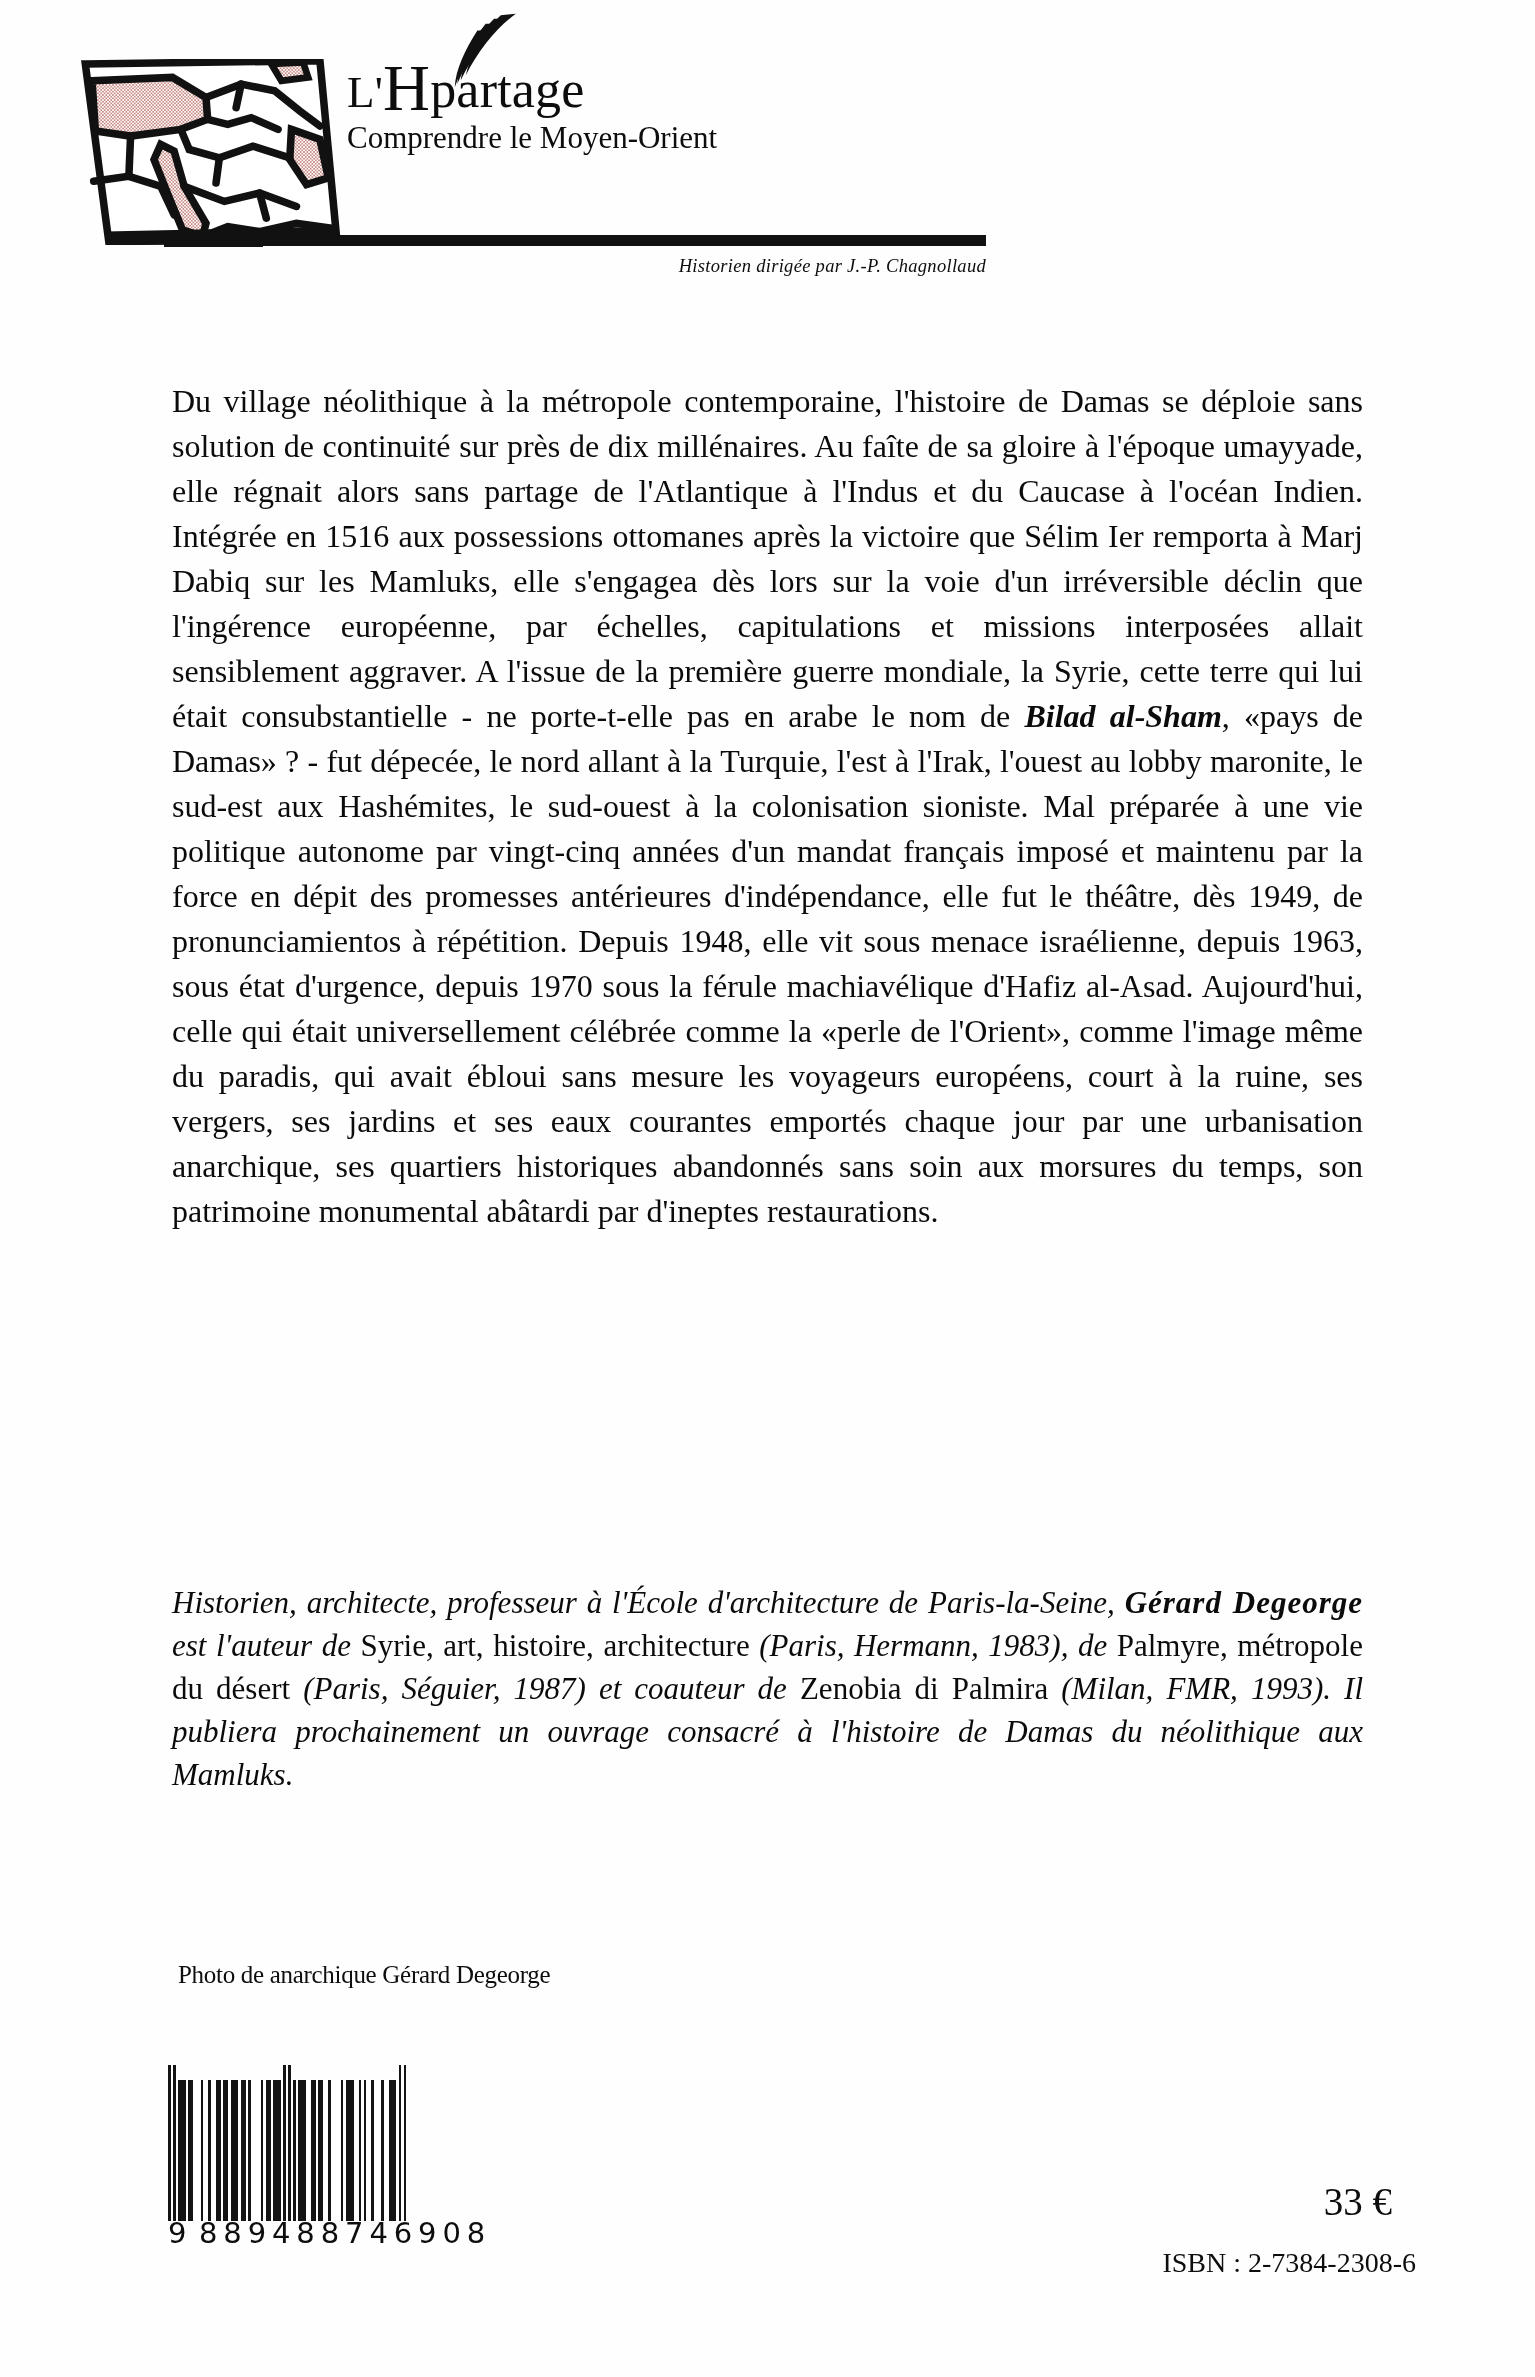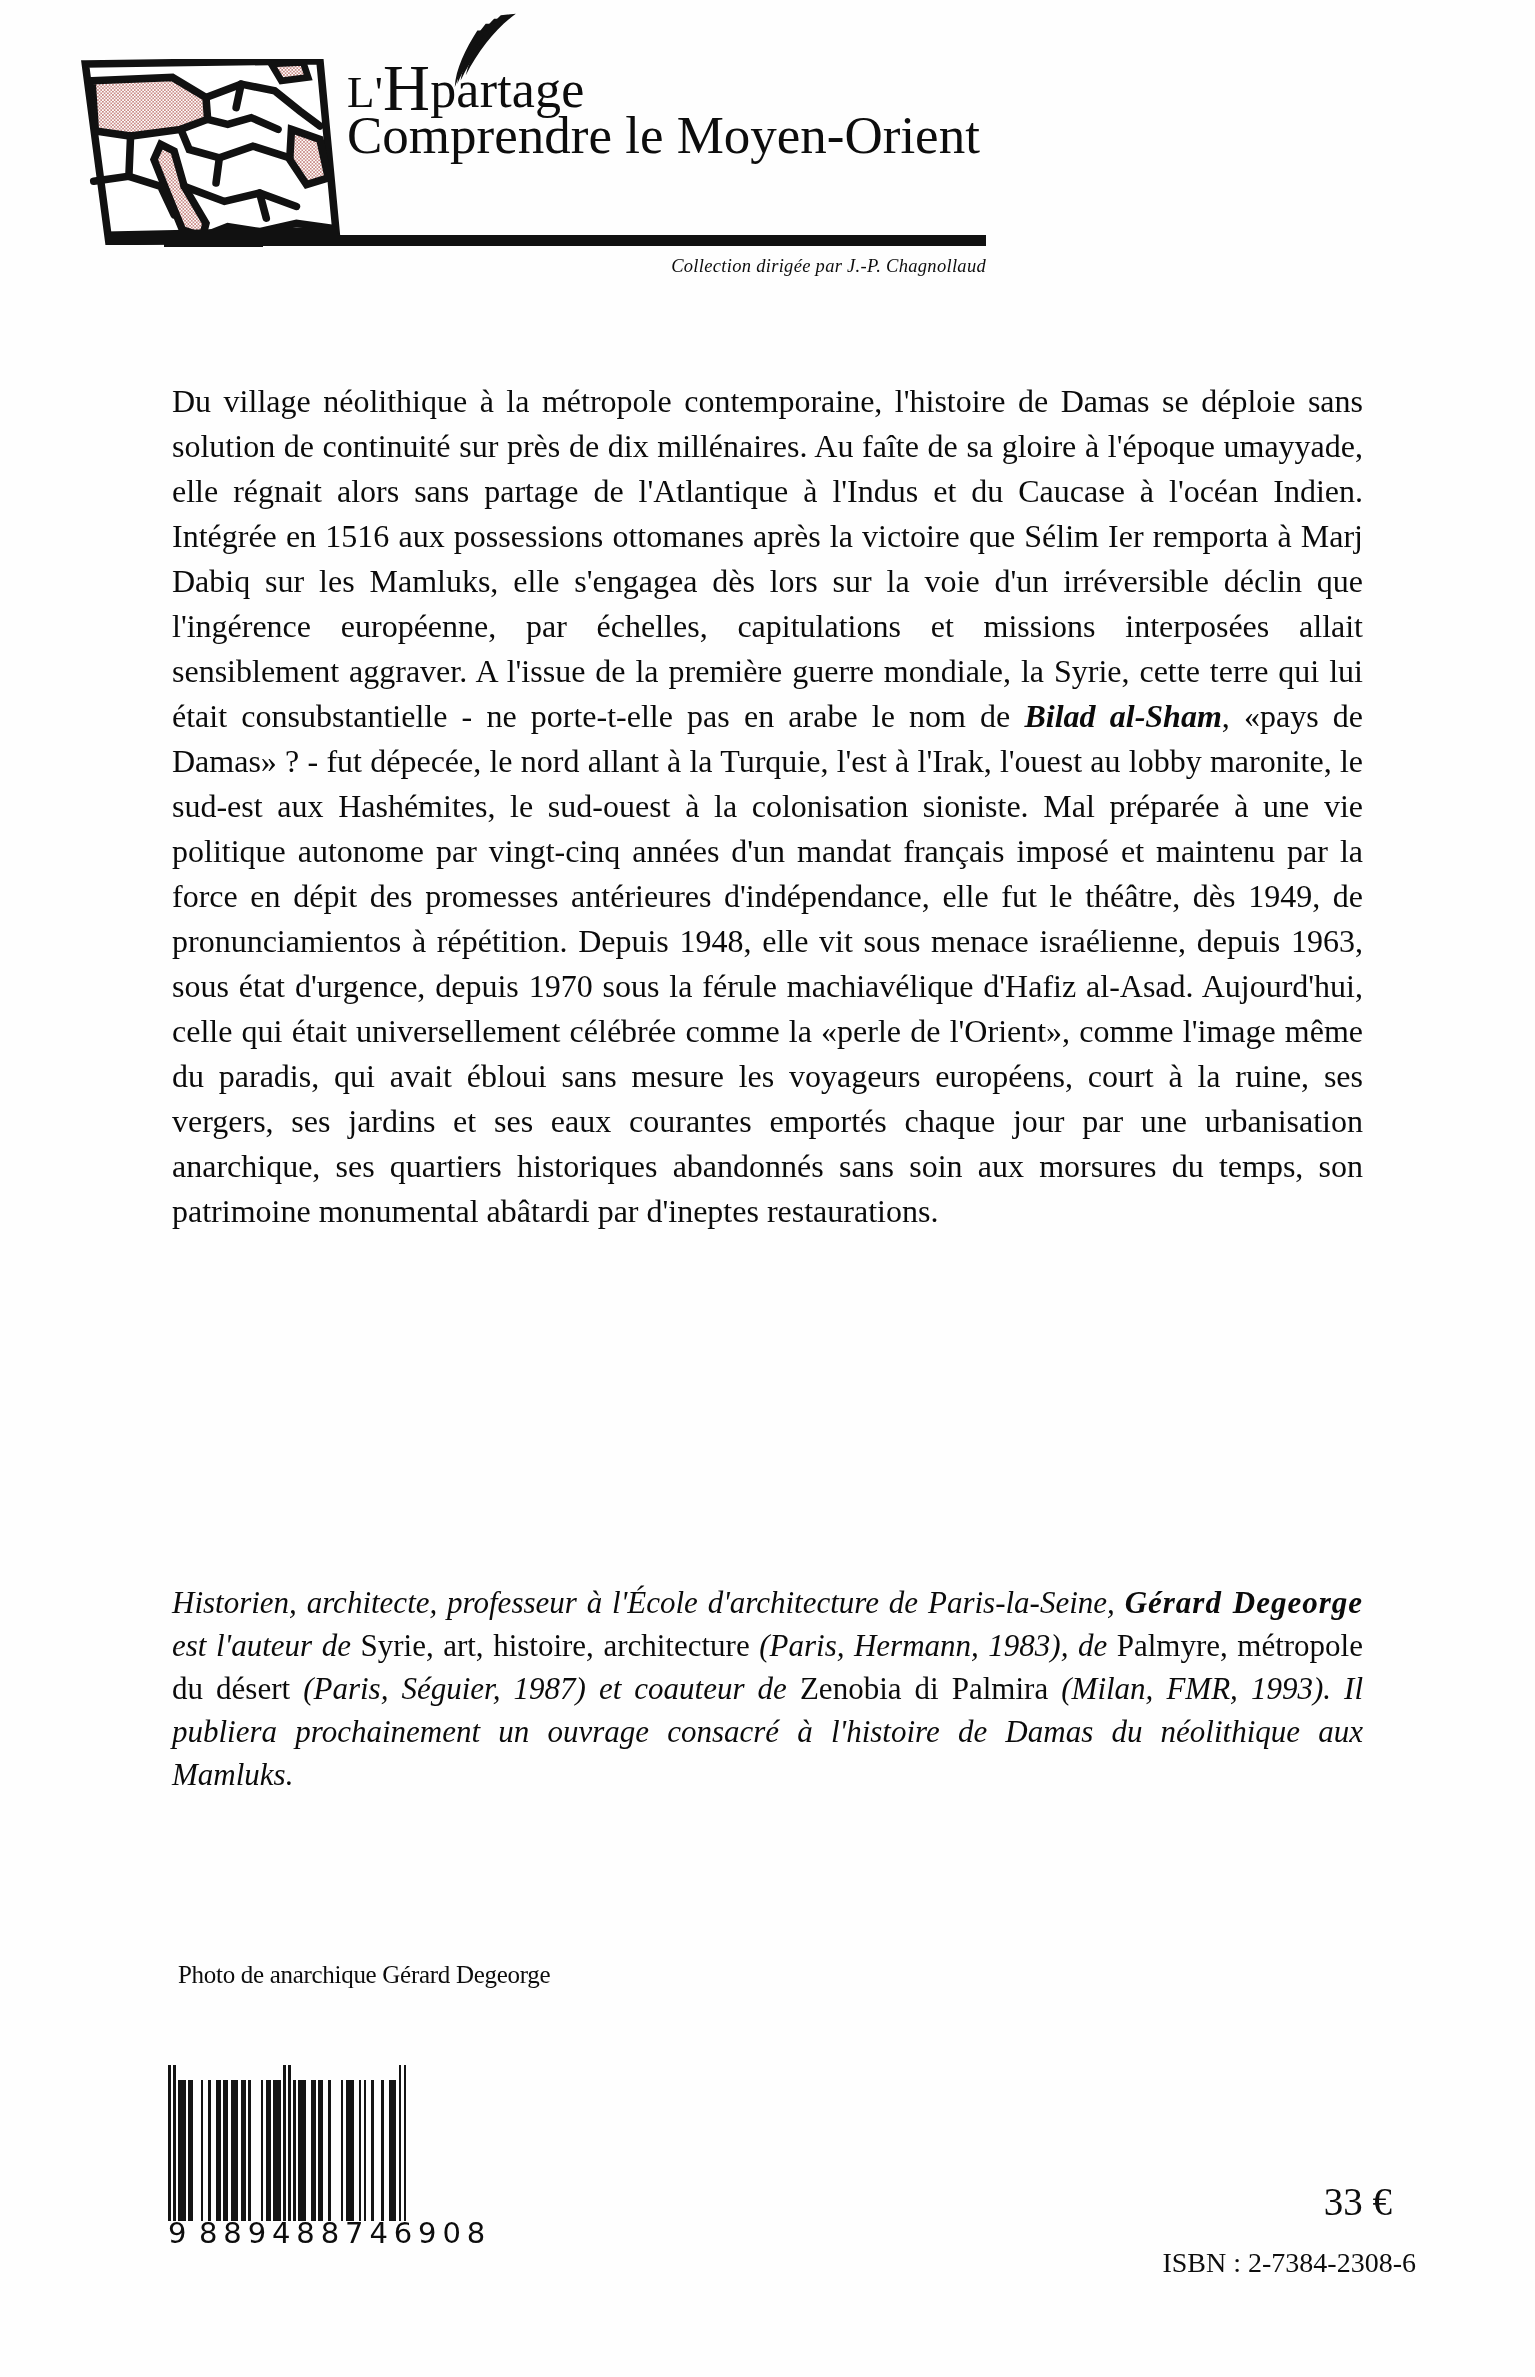--- a/index.html
+++ b/index.html
@@ -57,24 +57,24 @@
   .brand-h { font-size: 65px; position: relative; top: 3.4px; }
   .quill {
     position: absolute;
     left: 70px;
     top: -40px;
     width: 109px;
     height: 87px;
     pointer-events: none;
   }
   .collection-line {
-    font-size: 53px;
+    font-size: 31px;
     line-height: 1.05;
     white-space: nowrap;
-    margin-top: 1px;
+    margin-top: 15px;
   }
   .rule {
     position: absolute;
     left: 174px;
     top: 183px;
     width: 732px;
     height: 11px;
     background: #111;
   }
   .rule-tail {
@@ -230,21 +230,21 @@
           <path d="M108,8 C86,26 66,52 52,82 C56,56 72,28 92,8 Z" fill="#111"></path>
           <path d="M96,14 C76,34 60,58 48,86 C50,62 64,36 82,14 Z" fill="#111"></path>
           <path d="M84,22 C68,42 54,64 45,90 C46,68 58,44 72,22 Z" fill="#111"></path>
         </svg>
       </div>
       <div class="collection-line">Comprendre le Moyen-Orient</div>
     </div>
 
     <div class="rule"></div>
     <div class="rule-tail"></div>
-    <div class="dirigee">Collection dirigée par J.-P. Chagnollaud</div>
+    <div class="dirigee">Historien dirigée par J.-P. Chagnollaud</div>
   </div>
 
   <div class="blurb"><span>Du village néolithique à la métropole contemporaine, l'histoire de Damas se déploie sans solution de continuité sur près de dix millénaires. Au faîte de sa gloire à l'époque umayyade, elle régnait alors sans partage de l'Atlantique à l'Indus et du Caucase à l'océan Indien. Intégrée en 1516 aux possessions ottomanes après la victoire que Sélim Ier remporta à Marj Dabiq sur les Mamluks, elle s'engagea dès lors sur la voie d'un irréversible déclin que l'ingérence européenne, par échelles, capitulations et missions interposées allait sensiblement aggraver. A l'issue de la première guerre mondiale, la Syrie, cette terre qui lui était consubstantielle - ne porte-t-elle pas en arabe le nom de </span><i>Bilad al-Sham</i><span>, «pays de Damas» ? - fut dépecée, le nord allant à la Turquie, l'est à l'Irak, l'ouest au lobby maronite, le sud-est aux Hashémites, le sud-ouest à la colonisation sioniste. Mal préparée à une vie politique autonome par vingt-cinq années d'un mandat français imposé et maintenu par la force en dépit des promesses antérieures d'indépendance, elle fut le théâtre, dès 1949, de pronunciamientos à répétition. Depuis 1948, elle vit sous menace israélienne, depuis 1963, sous état d'urgence, depuis 1970 sous la férule machiavélique d'Hafiz al-Asad. Aujourd'hui, celle qui était universellement célébrée comme la «perle de l'Orient», comme l'image même du paradis, qui avait ébloui sans mesure les voyageurs européens, court à la ruine, ses vergers, ses jardins et ses eaux courantes emportés chaque jour par une urbanisation anarchique, ses quartiers historiques abandonnés sans soin aux morsures du temps, son patrimoine monumental abâtardi par d'ineptes restaurations.</span></div>
 
   <div class="bio"><span>Historien, architecte, professeur à l'École d'architecture de Paris-la-Seine, </span><span class="nameb">Gérard Degeorge</span><span> est l'auteur de </span><span class="rom">Syrie, art, histoire, architecture</span><span> (Paris, Hermann, 1983), de </span><span class="rom">Palmyre, métropole du désert</span><span> (Paris, Séguier, 1987) et coauteur de </span><span class="rom">Zenobia di Palmira</span><span> (Milan, FMR, 1993). Il publiera prochainement un ouvrage consacré à l'histoire de Damas du néolithique aux Mamluks.</span></div>
 
   <div class="photo-credit">Photo de anarchique Gérard Degeorge</div>
 
   <div class="barcode-wrap">
     <div class="barcode" id="barcode-bars">

